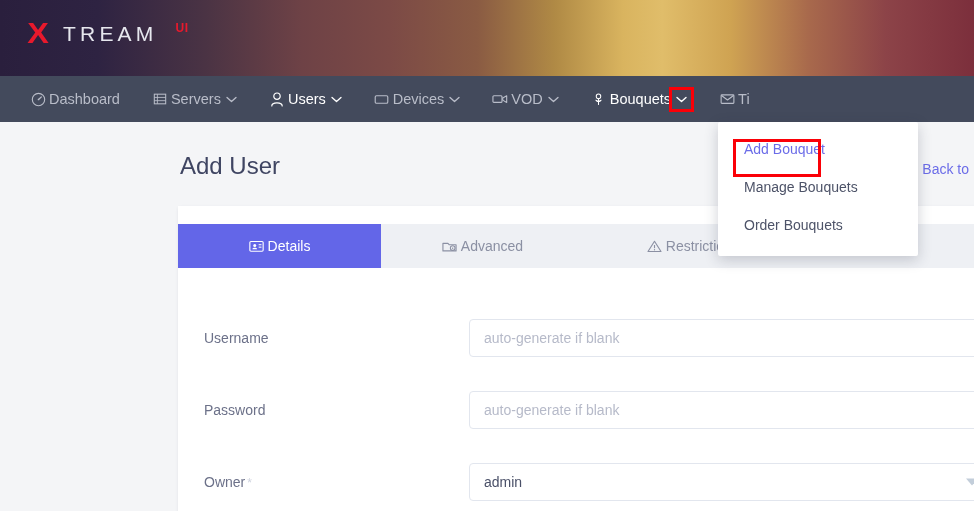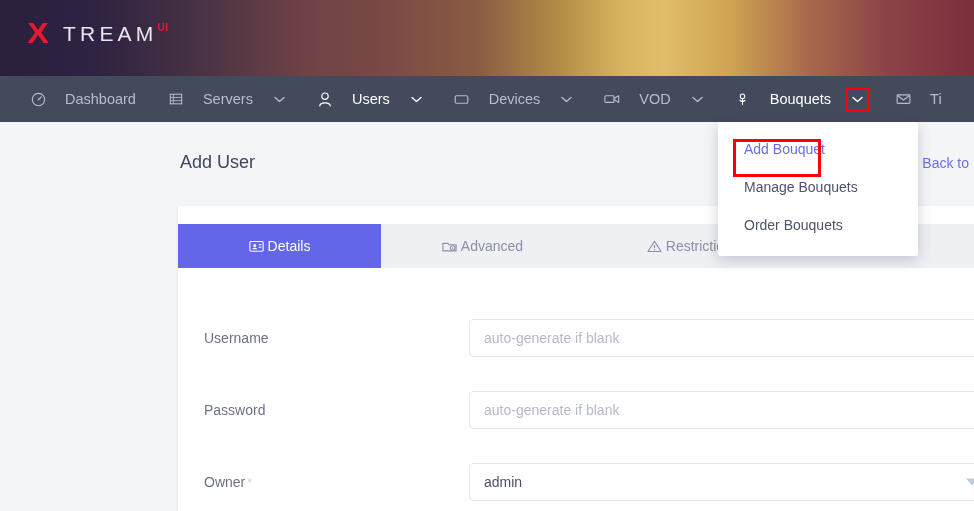--- a/index.html
+++ b/index.html
@@ -40,32 +40,32 @@
     font-size: 30px; font-weight: bold; color: #e8192c;
     line-height: 30px; letter-spacing: 0px;
     font-family: "Liberation Sans", sans-serif;
     transform: scaleX(1.08);
   }
   .logo-rest {
     font-size: 21px; color: #e6e7ee; letter-spacing: 4.2px;
     line-height: 32px; margin-left: 15px; font-weight: 400;
   }
   .logo-sup {
-    font-size: 10px; color: #e8192c; font-weight: bold;
-    letter-spacing: 0.5px; line-height: 8px; margin-top: 6px; margin-left: 0;
+    font-size: 12px; color: #e8192c; font-weight: bold;
+    letter-spacing: 0.5px; line-height: 8px; margin-top: 6px; margin-left: 18px;
   }
 
   
   .navbar {
     position: absolute; left: 0; top: 76px; width: 974px; height: 46px;
     background: #434a5c;
     display: flex; align-items: center;
   }
   .nav-item {
-    display: flex; align-items: center; gap: 19px;
+    display: flex; align-items: center; gap: 3px;
     height: 46px; padding: 0 16px;
     color: #b9bdc9; font-size: 14.5px; white-space: nowrap;
     cursor: pointer;
   }
   .nav-item.first { padding-left: 30px; }
   .nav-item.active { color: #ffffff; }
   .nav-item .ico { display: flex; align-items: center; justify-content: center; width: 16px; height: 16px; flex: 0 0 16px; }
   .nav-item .ico svg { display: block; }
   .caret {
     width: 11px; height: 7px; flex: 0 0 11px; margin-left: 2px;
@@ -89,21 +89,21 @@
 
   
   .content {
     position: absolute; left: 0; top: 122px; width: 974px; height: 389px;
     background: #f4f5f7;
   }
   .page-head {
     position: absolute; left: 180px; top: 30px; width: 810px;
     display: flex; align-items: baseline; justify-content: space-between;
   }
-  .page-title { font-size: 18px; color: #3f4562; font-weight: 400; }
+  .page-title { font-size: 24px; color: #3f4562; font-weight: 400; }
   .back-link { font-size: 14px; color: #6b6ce8; cursor: pointer; white-space: nowrap; }
 
   .card {
     position: absolute; left: 178px; top: 84px;
     width: 812px; min-height: 320px;
     background: #ffffff;
     border-radius: 3px;
     box-shadow: 0 1px 3px rgba(60,64,90,0.10);
   }
   .card-topstrip { height: 18px; background: #ffffff; }

